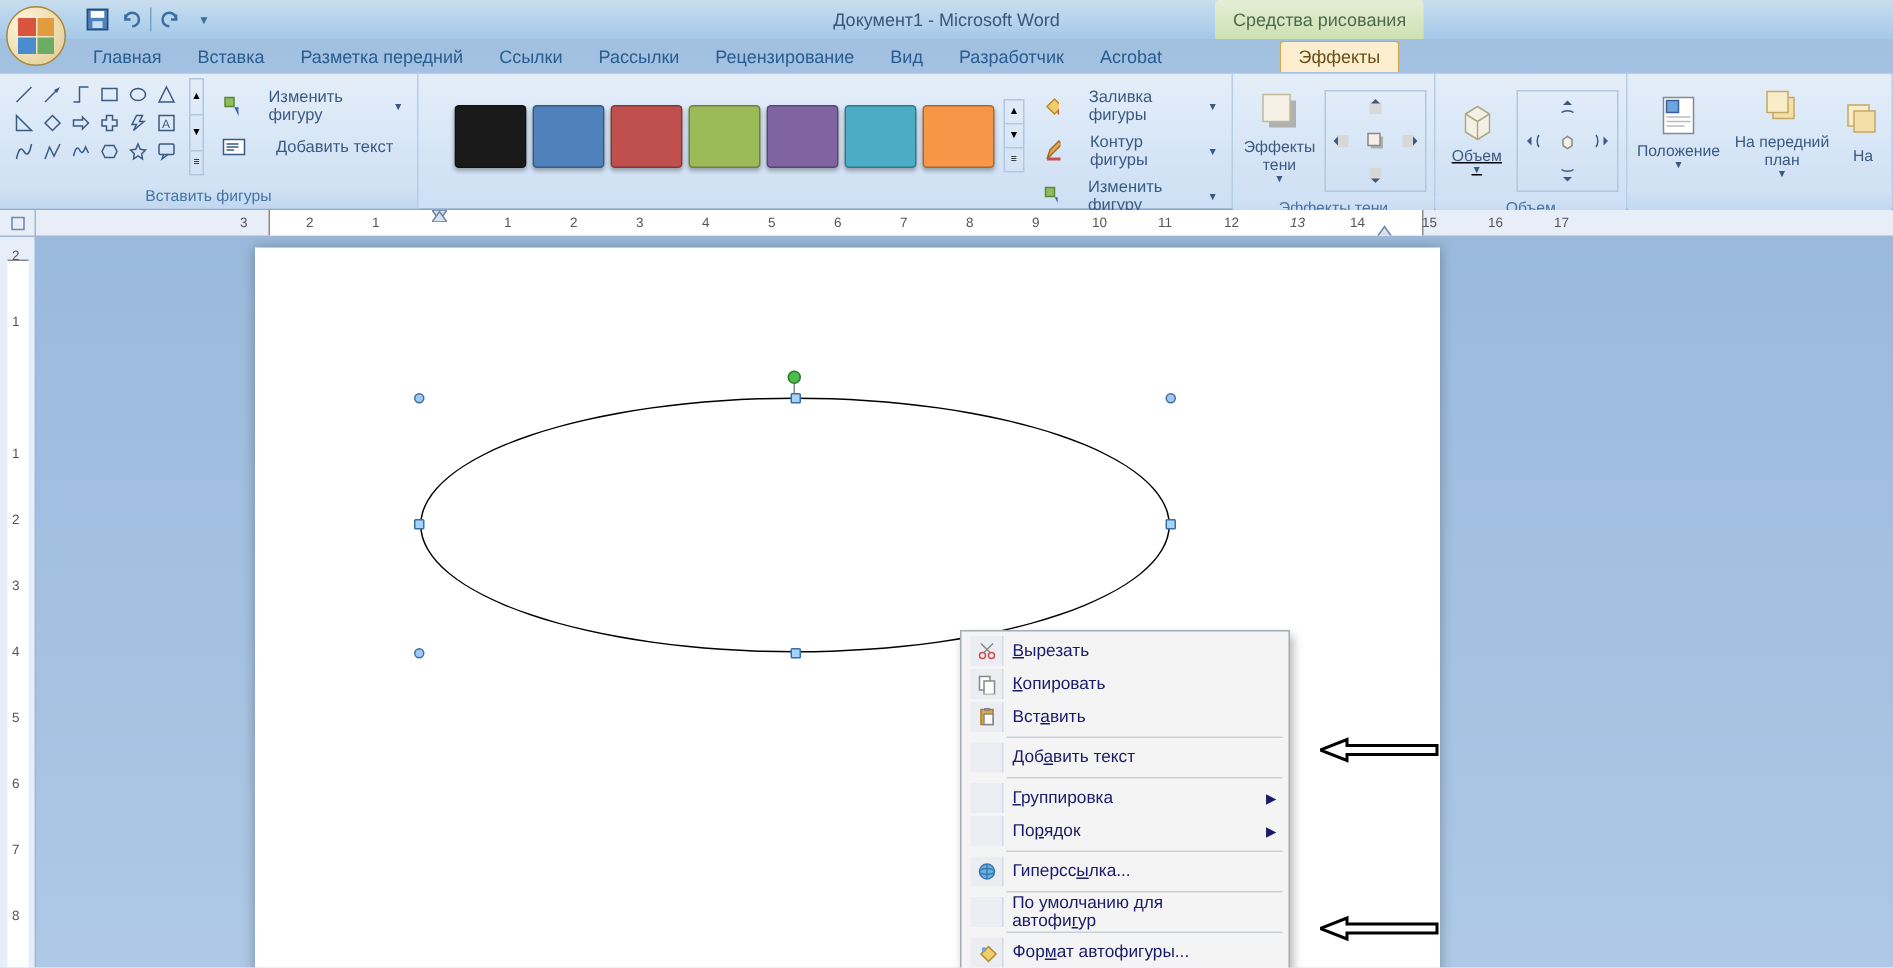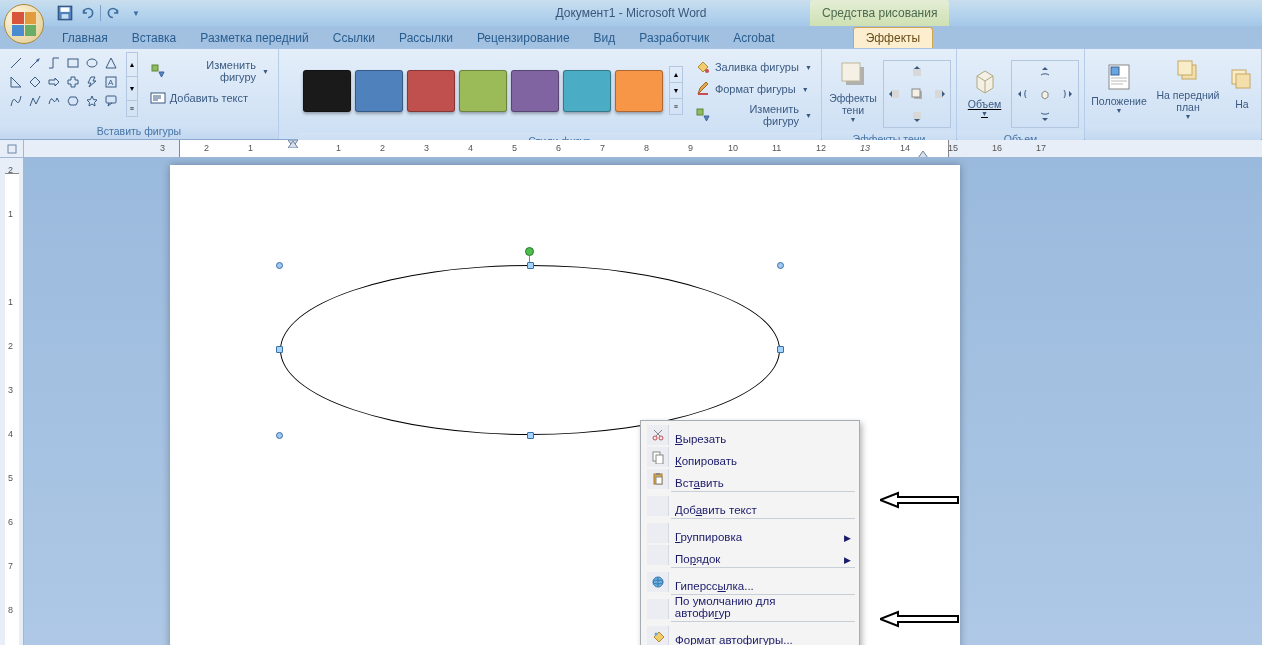--- a/index.html
+++ b/index.html
@@ -30,21 +30,21 @@
 .group { border-right: 1px solid #b5cde9; display:flex; flex-direction:column; height:100%; }
 .group-body { flex:1; display:flex; align-items:flex-start; padding: 3px 5px; gap: 4px; }
 .group-label { height: 16px; text-align:center; font-size: 10.5px; color: #4574a5; background: linear-gradient(to bottom, #d3e3f5, #c1d7f0); line-height:16px;}
 
 
 .shapes-gallery { display:grid; grid-template-columns: repeat(6,18px); grid-template-rows: repeat(3,18px); gap:1px; padding:2px;}
 .shape-cell { border:1px solid transparent; display:flex; align-items:center; justify-content:center; cursor:pointer; }
 .shape-cell svg { width:14px; height:14px; }
 
 .btn-row { display:flex; flex-direction:column; gap:1px; margin-left:4px; padding-top:4px;}
-.small-btn { display:flex; align-items:center; gap:4px; font-size: 11px; color:#3a5a82; padding:2px 3px; cursor:pointer; border:1px solid transparent;text-align:right; }
+.small-btn { display:flex; align-items:center; gap:20px; font-size: 11px; color:#3a5a82; padding:2px 3px; cursor:pointer; border:1px solid transparent; }
 
 
 .style-gallery { display:flex; gap:4px; align-items:center; }
 .style-swatch { width: 48px; height: 42px; border-radius: 3px; border:1px solid rgba(0,0,0,0.3); box-shadow: 0 2px 3px rgba(0,0,0,0.3);}
 .style-more { width:14px; display:flex; flex-direction:column; border:1px solid #b3c7e0; margin-left:2px;}
 .style-more span{ font-size:7px; text-align:center; padding:4px 0; border-bottom:1px solid #b3c7e0; cursor:pointer;}
 .style-more span:last-child{border:none;}
 
 .style-opts { display:flex; flex-direction:column; gap:0; margin-left:4px; padding-top:4px;}
 
@@ -63,21 +63,21 @@
 
 .page { position:absolute; left:170px; top:25px; width:790px; height:490px; background:#fff; box-shadow:0 0 8px rgba(0,0,0,0.3);}
 .ellipse { position:absolute; border:1px solid #000; border-radius:50%; left:110px; top:100px; width:500px; height:170px; background:transparent;}
 .handle { position:absolute; width:7px; height:7px; background:#a5d3ff; border:1px solid #3a6fa0; border-radius:1px;}
 .handle.corner { background:#9fc8f5; border-radius:50%;}
 .rot-handle { position:absolute; width:9px; height:9px; background:#4dbd4d; border:1px solid #2a7a2a; border-radius:50%;}
 .rot-line { position:absolute; width:1px; height:10px; background:#888;}
 
 
 .ctx-menu { position:absolute; background:#f4f4f4; border:1px solid #a5adb3; box-shadow: 2px 3px 6px rgba(0,0,0,0.3); font-size:11.5px; padding:2px;}
-.ctx-menu .mi { display:flex; align-items:flex-end; height:22px; padding:0 24px 0 4px; color:#1a1a6a; cursor:pointer; position:relative;}
+.ctx-menu .mi { display:flex; align-items:center; height:22px; padding:0 24px 0 4px; color:#1a1a6a; cursor:pointer; position:relative;}
 .ctx-menu .mi .mi-ico { width:22px; height:20px; margin-right:6px; display:flex; align-items:center; justify-content:center; border-right:1px solid #d4d9e2; background:#ebedf2;}
 .ctx-menu .sep { height:1px; background:#c9cfd7; margin:2px 2px 2px 28px;}
 .ctx-menu .arrow-r { position:absolute; right:6px; font-size:9px;}
 
 
 .anno-arrow { position:absolute; width:80px; height:18px; }
 .anno-arrow svg { width:100%; height:100%;}
 
 u { text-decoration: underline; }
 </style>
@@ -283,21 +283,21 @@
               <circle cx="12" cy="12" r="2" fill="#c94f4f"></circle>
             </svg>
           <span>Заливка фигуры</span>
           <span style="font-size:7px;margin-left:2px;">▼</span>
         </div>
         <div class="small-btn">
           <svg width="16" height="16">
               <path d="M3 13 L5 7 L11 1 L13 3 L7 9 Z" fill="#e2a84e" stroke="#a06a26"></path>
               <line x1="3" y1="13" x2="13" y2="13" stroke="#c94f4f" stroke-width="2"></line>
             </svg>
-          <span>Формат фигуры</span>
+          <span>Контур фигуры</span>
           <span style="font-size:7px;margin-left:2px;">▼</span>
         </div>
         <div class="small-btn">
           <svg width="16" height="16">
               <rect x="2" y="2" width="6" height="6" fill="#8fbb61" stroke="#5c8836"></rect>
               <path d="M9 9 L14 9 L11.5 14 Z" fill="#5b8bc8" stroke="#3a6095"></path>
             </svg>
           <span>Изменить фигуру</span>
           <span style="font-size:7px;margin-left:2px;">▼</span>
         </div>

